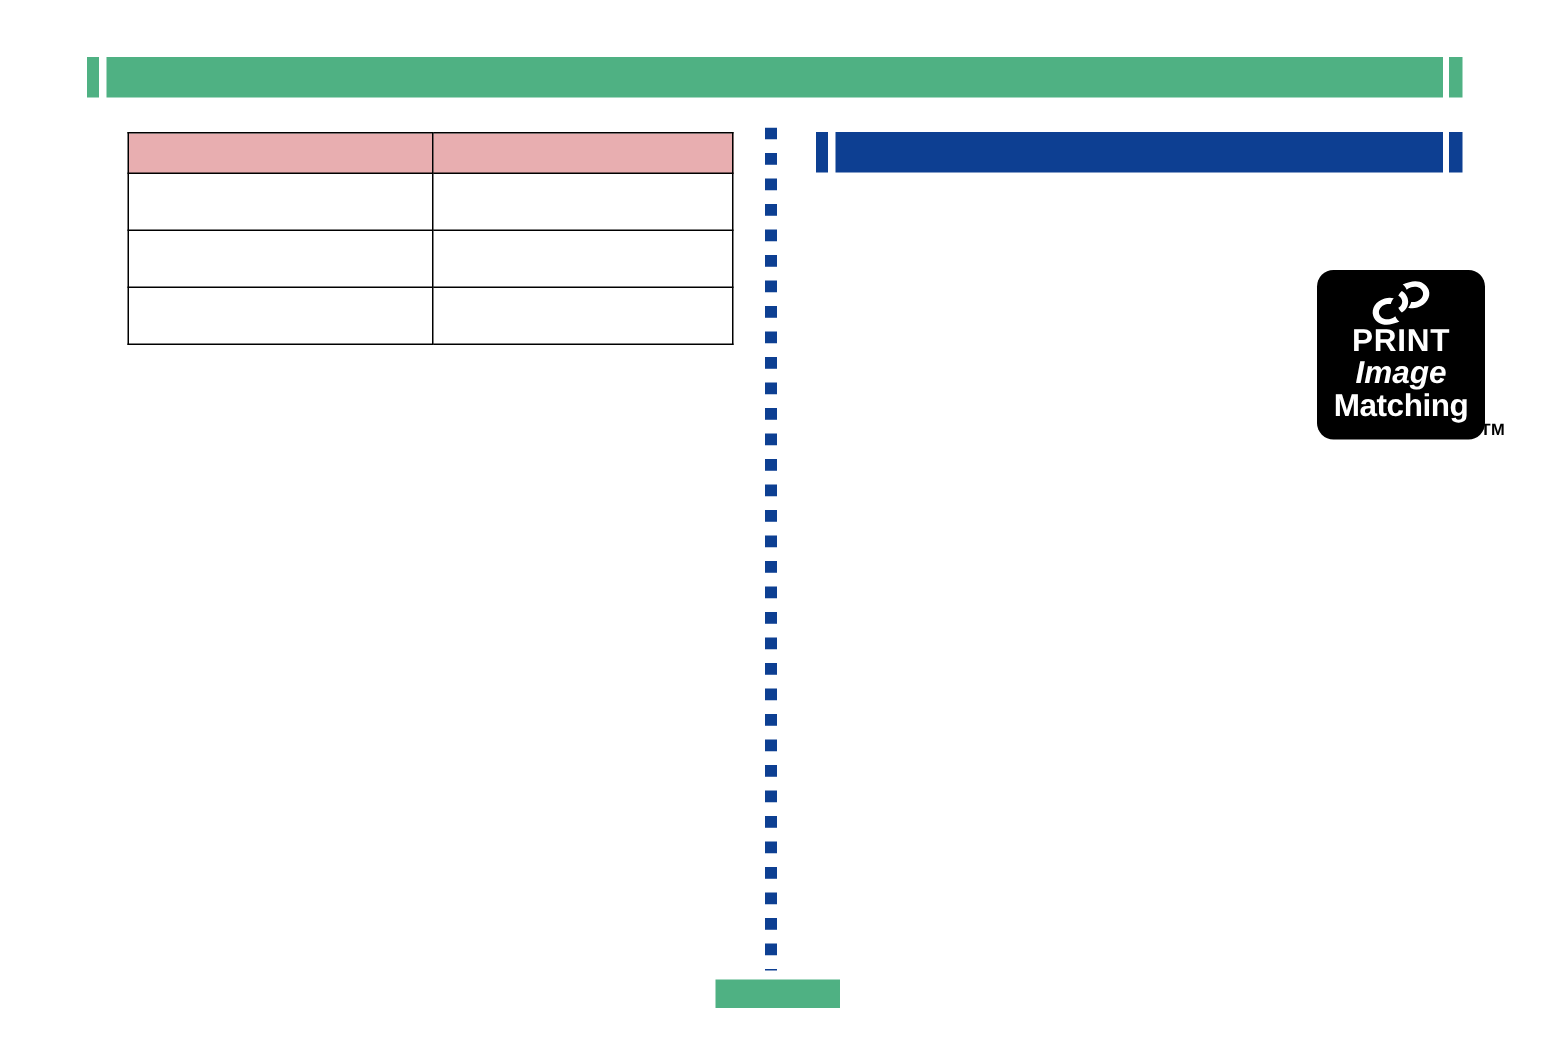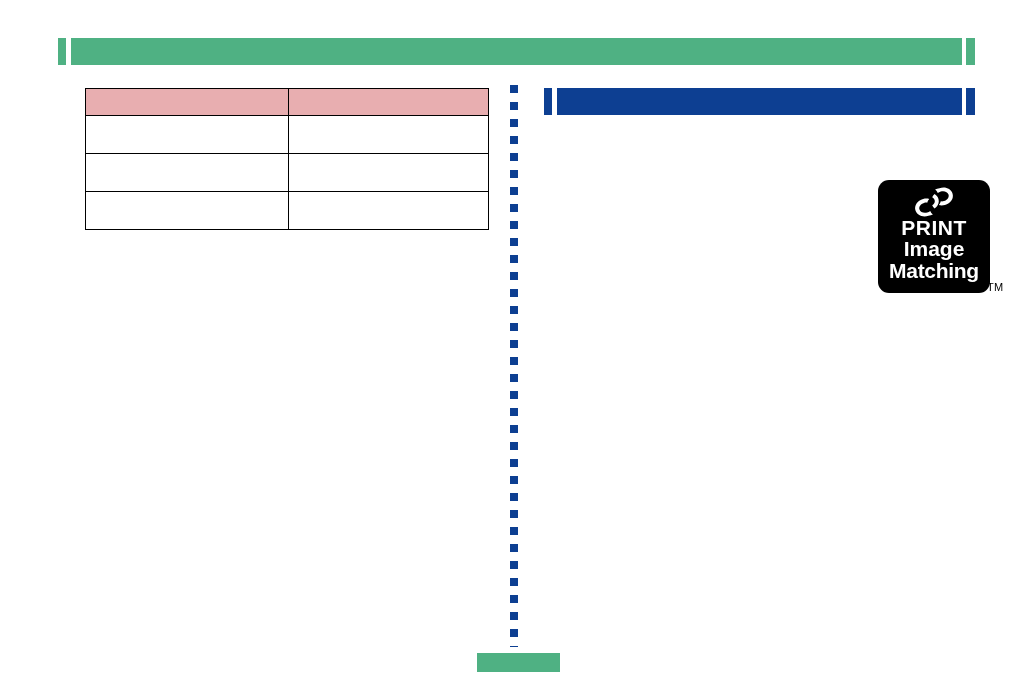--- a/index.html
+++ b/index.html
@@ -138,28 +138,28 @@
     left: 0;
     right: 0;
     top: 37px;
     text-align: center;
     color: #ffffff;
     font-family: "Liberation Sans", sans-serif;
     font-weight: bold;
     line-height: 1.02;
   }
   #pim-wordmark .pim-line-1 { display: block; font-size: 21px; letter-spacing: 0.5px; }
-  #pim-wordmark .pim-line-2 { display: block; font-size: 21px; letter-spacing: 0px; }
+  #pim-wordmark .pim-line-2 { display: block; font-size: 21px; letter-spacing: 0px; font-style: italic; }
   #pim-wordmark .pim-line-3 { display: block; font-size: 21px; letter-spacing: -0.3px; text-align: center; }
   #pim-tm {
     position: absolute;
     left: 987px;
     top: 281px;
     font-size: 11px;
-    font-weight: normal;
+    font-weight: bold;
     color: #000000;
     letter-spacing: 0.3px;
   }
 
   
   #footer-rule {
     position: absolute;
     left: 58px;
     top: 690px;
     width: 927px;

